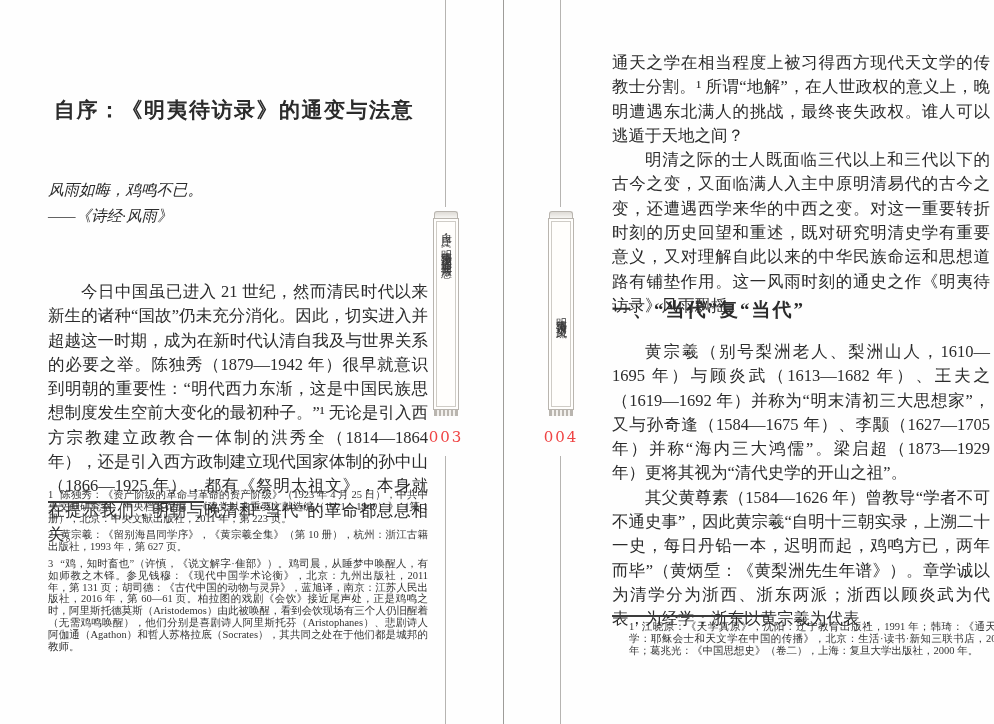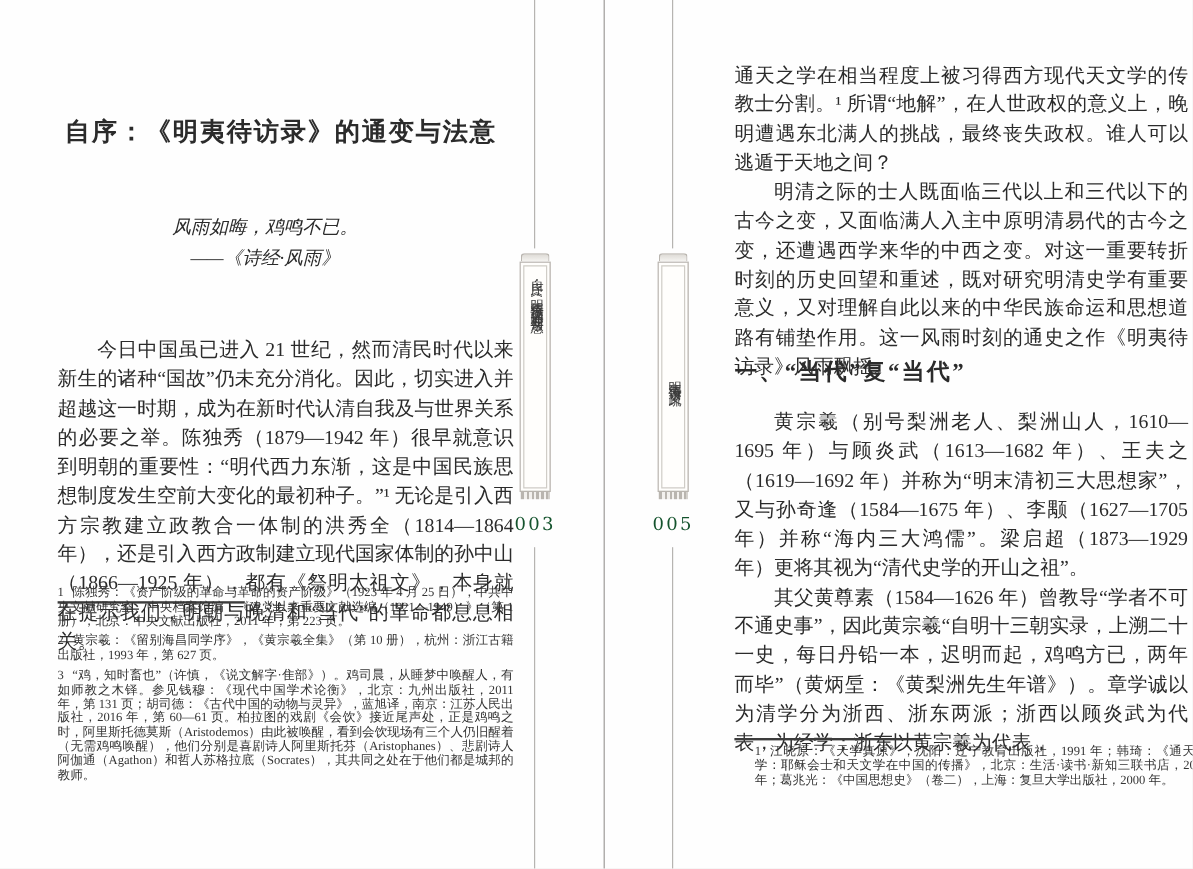--- a/index.html
+++ b/index.html
@@ -11,21 +11,21 @@
   
   .page{position:absolute;top:0;height:724px;}
   .page-left{left:48px;width:380px;}
   .page-right{left:612px;width:378px;}
   .chapter-title{
     position:absolute;top:96px;left:6px;margin:0;
     font-size:21px;font-weight:bold;letter-spacing:1.5px;white-space:nowrap;
   }
   .epigraph{
     position:absolute;top:177px;right:34px;left:0;
-    text-align:center;font-style:italic;font-size:15.5px;line-height:26px;
+    text-align:left;font-style:italic;font-size:15.5px;line-height:26px;
   }
   .epigraph p{margin:0;}
   .body-text{
     position:absolute;left:0;width:100%;
     font-size:16.5px;line-height:24.3px;text-align:justify;text-justify:inter-ideograph;
   }
   .bt-left{top:239px;margin-top:41px;}
   .para{margin:0;}
   .indent{text-indent:2em;}
   .fn-sep{position:absolute;left:0;width:156px;border-top:2px solid #3c3c3c;}
@@ -73,21 +73,21 @@
   .tab-left .tab-inner{margin-top:1px;}
   .tab-right .tab-inner{margin:auto 0;}
   .tab-fringe{
     height:6px;margin:0 1px;box-sizing:border-box;
     background:repeating-linear-gradient(90deg,#b9b5af 0 2px,#f3f1ee 2px 4px);
     border-left:1px solid #b9b5af;border-right:1px solid #b9b5af;
   }
   .page-num{
     position:absolute;top:428px;width:60px;text-align:center;
     font-family:"DejaVu Serif","Liberation Serif",serif;
-    font-size:15px;letter-spacing:2px;color:#14532d;
+    font-size:15px;letter-spacing:2px;color:#ef4444;
   }
   .pn-left{left:416px;}
   .pn-right{left:531px;}
 </style>
 </head>
 <body>
 
 <div class="book">
 
   <section class="page page-left">
@@ -128,21 +128,21 @@
 
     <div class="tab tab-right">
       <div class="tab-roll"></div>
       <div class="tab-body">
         <div class="tab-inner">明夷待访录义疏</div>
       </div>
       <div class="tab-fringe"></div>
     </div>
 
     <div class="page-num pn-left">003</div>
-    <div class="page-num pn-right">005</div>
+    <div class="page-num pn-right">004</div>
   </div>
 
   <section class="page page-right">
     <div class="body-text bt-right-top">
       <p class="para">通天之学在相当程度上被习得西方现代天文学的传教士分割。¹ 所谓“地解”，在人世政权的意义上，晚明遭遇东北满人的挑战，最终丧失政权。谁人可以逃遁于天地之间？</p>
       <p class="para indent">明清之际的士人既面临三代以上和三代以下的古今之变，又面临满人入主中原明清易代的古今之变，还遭遇西学来华的中西之变。对这一重要转折时刻的历史回望和重述，既对研究明清史学有重要意义，又对理解自此以来的中华民族命运和思想道路有铺垫作用。这一风雨时刻的通史之作《明夷待访录》风雨飘摇。</p>
     </div>
 
     <h2 class="section-heading">一、“当代”复“当代”</h2>
 

